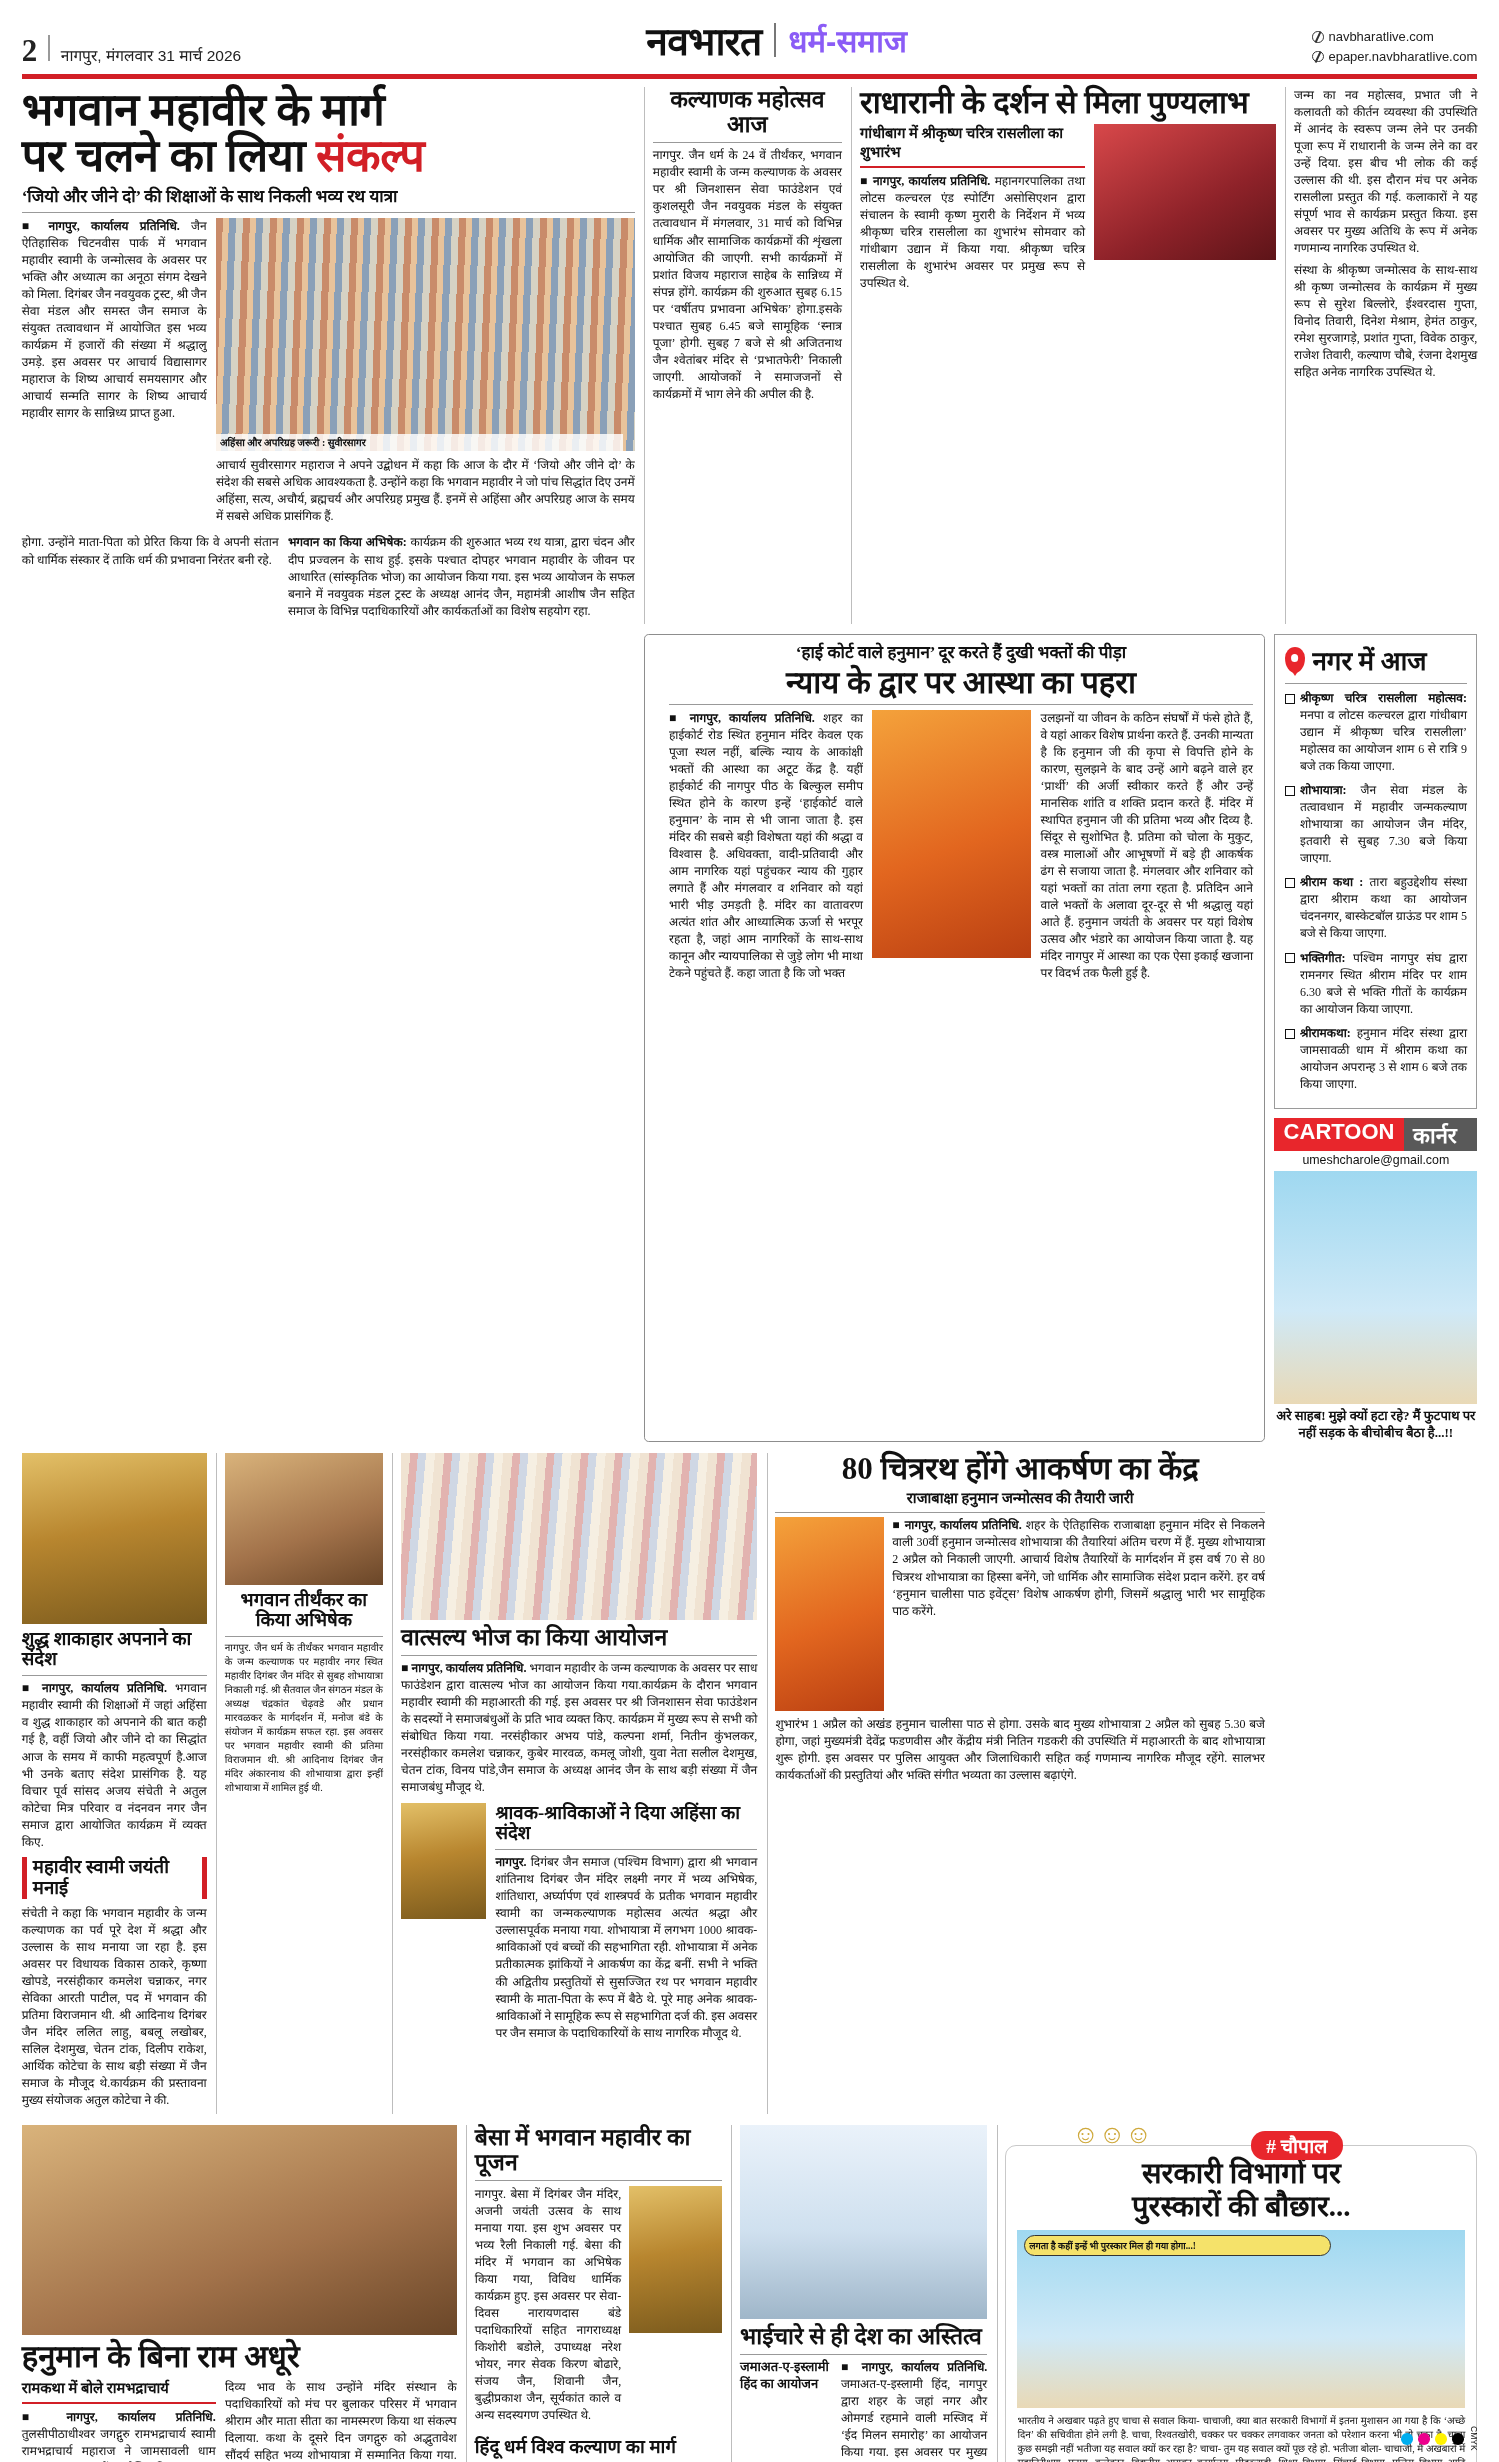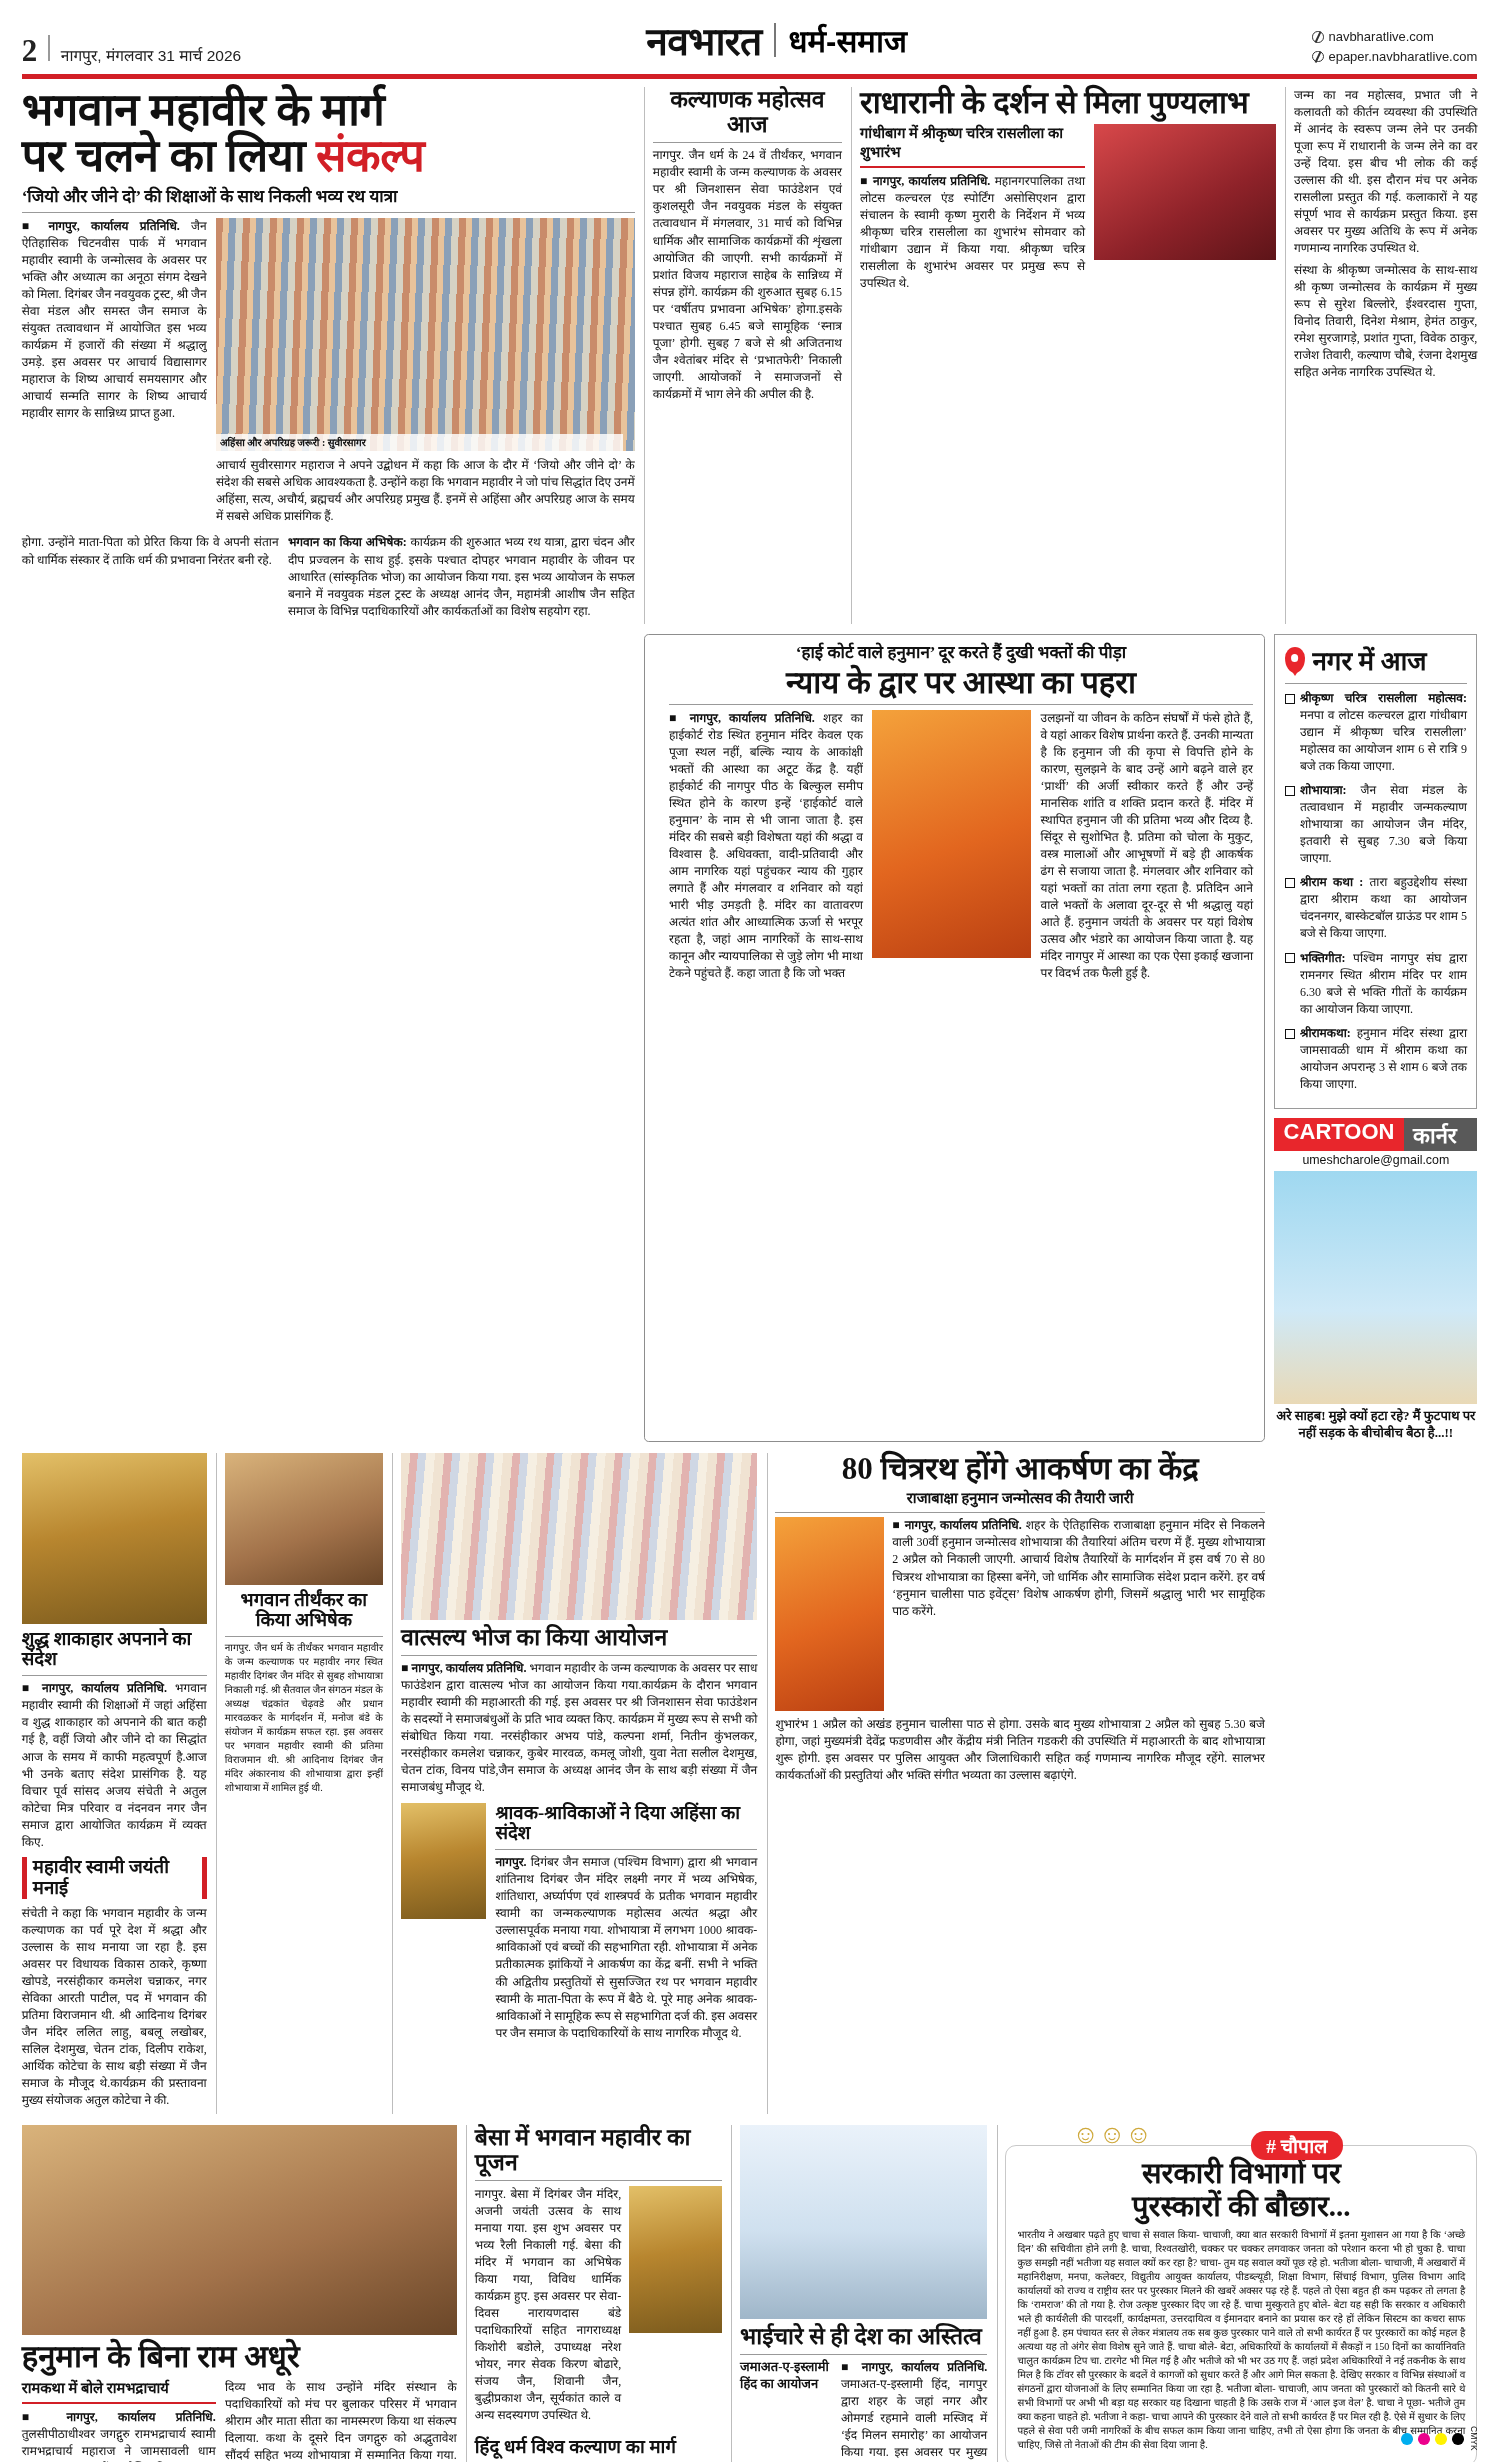--- a/index.html
+++ b/index.html
@@ -19,21 +19,21 @@
   .masthead { display:flex; align-items:flex-end; justify-content:space-between;
       height:71px; padding:14px 6.2px 4.7px 6.2px; }
   .mh-left { display:flex; align-items:baseline; gap:11px; }
   .mh-pageno { font-size:31px; font-weight:bold; color:#222; line-height:1; }
   .mh-div { width:1.6px; height:26px; background:#999; display:inline-block; }
   .mh-date { font-size:15.5px; color:#222; font-family:"Liberation Sans",sans-serif; }
   .mh-center { display:flex; align-items:center; gap:12.4px; }
   .mh-brand { font-size:39px; font-weight:bold; letter-spacing:-0.8px; color:#111;
       font-family:"Liberation Sans",sans-serif; }
   .mh-sep { width:2.3px; height:34px; background:#777; }
-  .mh-section { font-size:31px; font-weight:bold; color:#000000;
+  .mh-section { font-size:31px; font-weight:bold; color:#8b5cf6;
       font-family:"Liberation Sans",sans-serif; }
   .mh-right { font-size:13px; color:#222; text-align:left; line-height:1.5;
       font-family:"Liberation Sans",sans-serif; }
   .mh-right div { display:flex; align-items:center; gap:4.7px; }
   .globe { display:inline-block; width:11.6px;height:11.6px;border:1.2px solid #333;border-radius:50%;
       position:relative; }
   .globe::after{content:"";position:absolute;left:4.3px;top:-0.8px;width:1.6px;height:12.4px;background:#333;
       transform:rotate(25deg);}
 
   .red-rule { height:4.7px; background:#d21f26; margin:3.1px 6.2px 0 6.2px; }
@@ -407,20 +407,23 @@
     </div>
 
     <div class="c col-rule" style="flex:1;padding-left:7.8px;">
       <div class="chopal-wrap">
         <span class="chopal-doodle">☺☺☺</span>
         <span class="chopal-tag"># चौपाल</span>
         <div class="chopal-title">
           <span>सरकारी विभागों पर</span><br>
           <span>पुरस्कारों की बौछार...</span>
         </div>
+        <div class="photo ph-cartoon" style="height:178px;margin-top:7.8px;">
+          <div class="cap" style="position:absolute;top:4.7px;left:6.2px;right:30%;bottom:auto;background:#f5e26a;border:1.6px solid #333;border-radius:11px;font-size:9.3px;padding:3.1px 4.7px;">लगता है कहीं इन्हें भी पुरस्कार मिल ही गया होगा...!</div>
+        </div>
         <p class="tiny" style="margin-top:6.2px;">भारतीय ने अखबार पढ़ते हुए चाचा से सवाल किया- चाचाजी, क्या बात सरकारी विभागों में इतना मुशासन आ गया है कि ‘अच्छे दिन’ की सचिवीता होने लगी है. चाचा, रिश्वतखोरी, चक्कर पर चक्कर लगवाकर जनता को परेशान करना भी हो चुका है. चाचा कुछ समझी नहीं भतीजा यह सवाल क्यों कर रहा है? चाचा- तुम यह सवाल क्यों पूछ रहे हो. भतीजा बोला- चाचाजी, मैं अखबारों में महानिरीक्षण, मनपा, कलेक्टर, विद्युतीय आयुक्त कार्यालय, पीडब्ल्यूडी, शिक्षा विभाग, सिंचाई विभाग, पुलिस विभाग आदि कार्यालयों को राज्य व राष्ट्रीय स्तर पर पुरस्कार मिलने की खबरें अक्सर पढ़ रहे हैं. पहले तो ऐसा बहुत ही कम पढ़कर तो लगता है कि ‘रामराज’ की तो गया है. रोज उत्कृष्ट पुरस्कार दिए जा रहे हैं. चाचा मुस्कुराते हुए बोले- बेटा यह सही कि सरकार व अधिकारी भले ही कार्यशैली की पारदर्शी, कार्यक्षमता, उत्तरदायित्व व ईमानदार बनाने का प्रयास कर रहे हों लेकिन सिस्टम का कचरा साफ नहीं हुआ है. हम पंचायत स्तर से लेकर मंत्रालय तक सब कुछ पुरस्कार पाने वाले तो सभी कार्यरत हैं पर पुरस्कारों का कोई महल है अत्यथा यह तो अंगेर सेवा विशेष सुने जाते हैं. चाचा बोले- बेटा, अधिकारियों के कार्यालयों में सैकड़ों न 150 दिनों का कार्यानिवति चालुत कार्यक्रम टिप चा. टारगेट भी मिल गई है और भतीजे को भी भर उठ गए हैं. जहां प्रदेश अधिकारियों ने नई तकनीक के साथ मिल है कि टॉवर सौ पुरस्कार के बदलें वे कागजों को सुधार करते हैं और आगे मिल सकता है. देखिए सरकार व विभिन्न संस्थाओं व संगठनों द्वारा योजनाओं के लिए सम्मानित किया जा रहा है. भतीजा बोला- चाचाजी, आप जनता को पुरस्कारों को कितनी सारे थे सभी विभागों पर अभी भी बड़ा यह सरकार यह दिखाना चाहती है कि उसके राज में ‘आल इज वेल’ है. चाचा ने पूछा- भतीजे तुम क्या कहना चाहते हो. भतीजा ने कहा- चाचा आपने की पुरस्कार देने वाले तो सभी कार्यरत हैं पर मिल रही है. ऐसे में सुधार के लिए पहले से सेवा परी जमी नागरिकों के बीच सफल काम किया जाना चाहिए, तभी तो ऐसा होगा कि जनता के बीच सम्मानित करना चाहिए, जिसे तो नेताओं की टीम की सेवा दिया जाना है.</p>
       </div>
     </div>
   </div>
 
   <div class="cmyk">
     <i style="background:#00aeef"></i>
     <i style="background:#ec008c"></i>
     <i style="background:#fff200"></i>
     <i style="background:#000000"></i>

